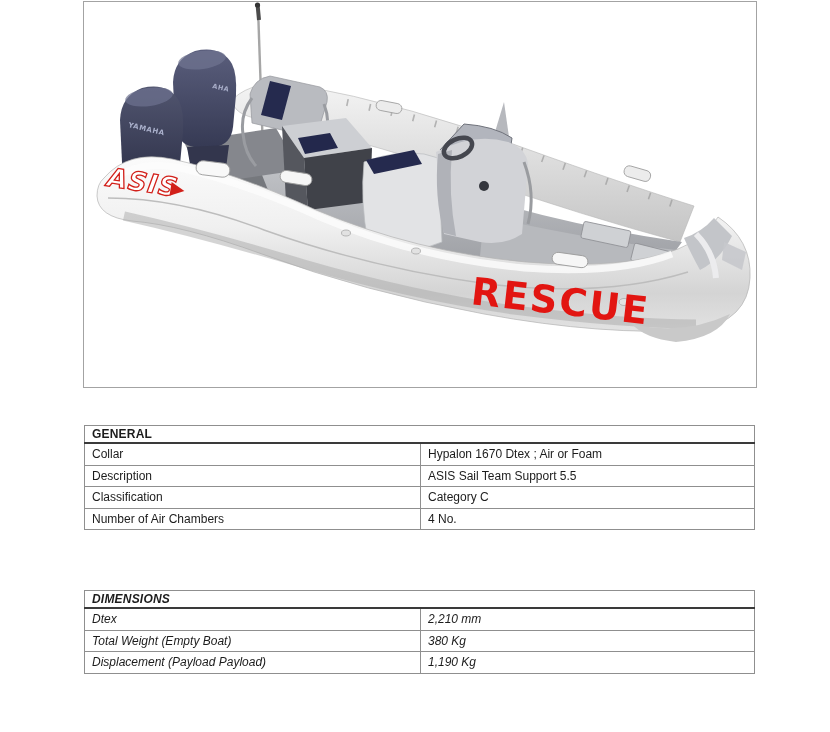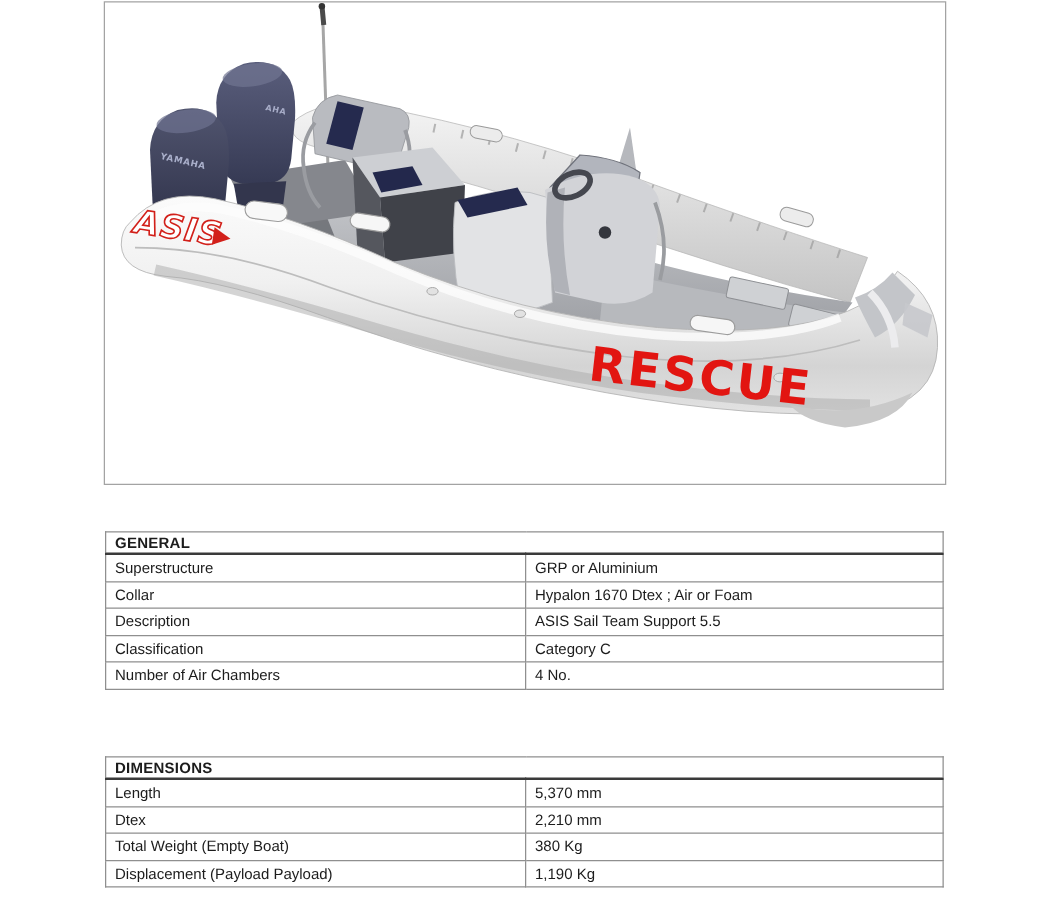--- a/index.html
+++ b/index.html
@@ -8,21 +8,21 @@
   .image-frame{position:absolute;left:83px;top:1px;width:674px;height:387px;
         box-sizing:border-box;border:1.5px solid #a3a3a3;background:#ffffff;}
   .image-frame svg{display:block;width:100%;height:100%;}
   .spec-table{position:absolute;left:84px;width:671px;border-collapse:collapse;
         table-layout:fixed;font-size:12px;color:#1c1c1c;background:#ffffff;}
   .spec-table td{border:1px solid #8f8f8f;height:20.5px;padding:0 4px 0 7px;
         vertical-align:middle;white-space:nowrap;overflow:hidden;}
   .spec-table tr.hdr td{font-weight:bold;height:16px;border-bottom:2px solid #3a3a3a;
         letter-spacing:.2px;margin-top:44px;}
   .t-general{top:425px;}
-  .t-dimensions{top:605px;}
+  .t-dimensions{top:590px;font-style:italic;}
   text{font-family:"DejaVu Sans","Liberation Sans",sans-serif;}
 </style>
 </head>
 <body>
 
 <div class="page">
 
   <div class="image-frame">
     <svg viewBox="0 0 672 385" xmlns="http://www.w3.org/2000/svg">
       <defs>
@@ -159,24 +159,20 @@
         <col style="width:336px">
         <col>
       </colgroup>
     <tbody>
       <tr class="hdr">
         <td colspan="2">GENERAL</td>
       </tr>
     </tbody>
     <tbody>
         <tr>
-          <td>Superstructure</td>
-          <td>GRP or Aluminium</td>
-        </tr>
-        <tr>
           <td>Collar</td>
           <td>Hypalon 1670 Dtex ; Air or Foam</td>
         </tr>
         <tr>
           <td>Description</td>
           <td>ASIS Sail Team Support 5.5</td>
         </tr>
         <tr>
           <td>Classification</td>
           <td>Category C</td>
@@ -193,24 +189,20 @@
         <col style="width:336px">
         <col>
       </colgroup>
     <tbody>
       <tr class="hdr">
         <td colspan="2">DIMENSIONS</td>
       </tr>
     </tbody>
     <tbody>
         <tr>
-          <td>Length</td>
-          <td>5,370 mm</td>
-        </tr>
-        <tr>
           <td>Dtex</td>
           <td>2,210 mm</td>
         </tr>
         <tr>
           <td>Total Weight (Empty Boat)</td>
           <td>380 Kg</td>
         </tr>
         <tr>
           <td>Displacement (Payload Payload)</td>
           <td>1,190 Kg</td>

